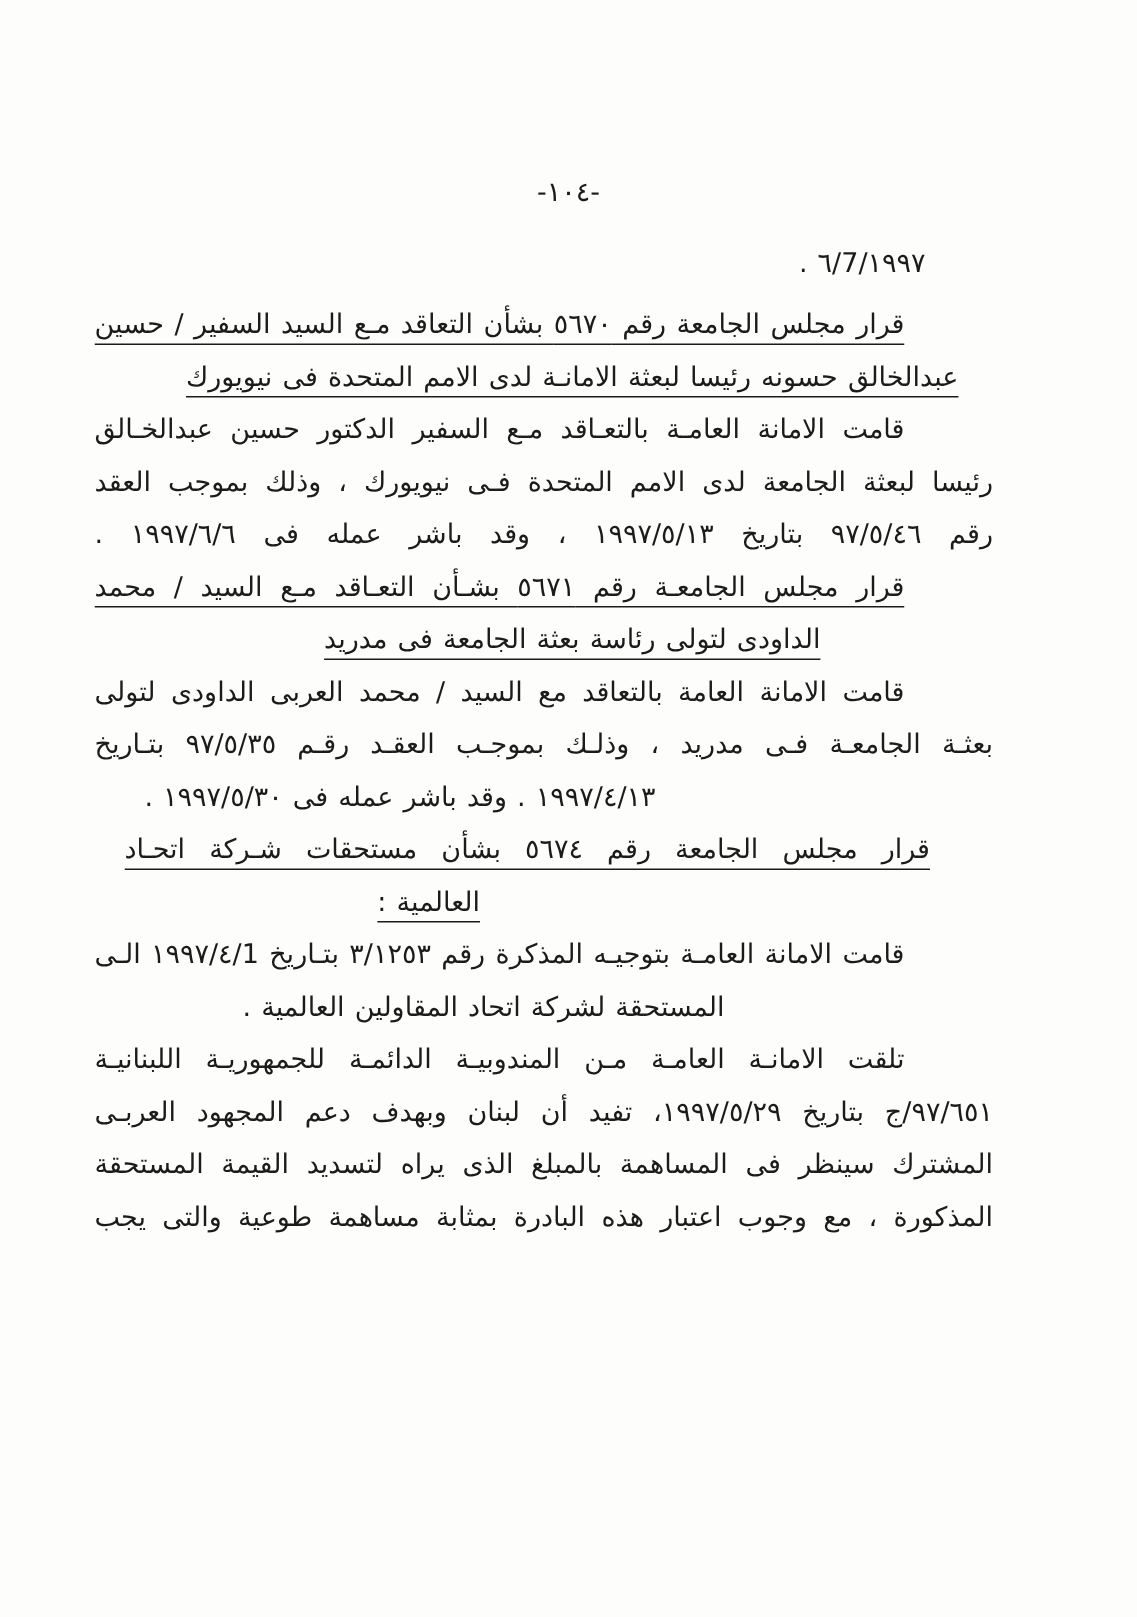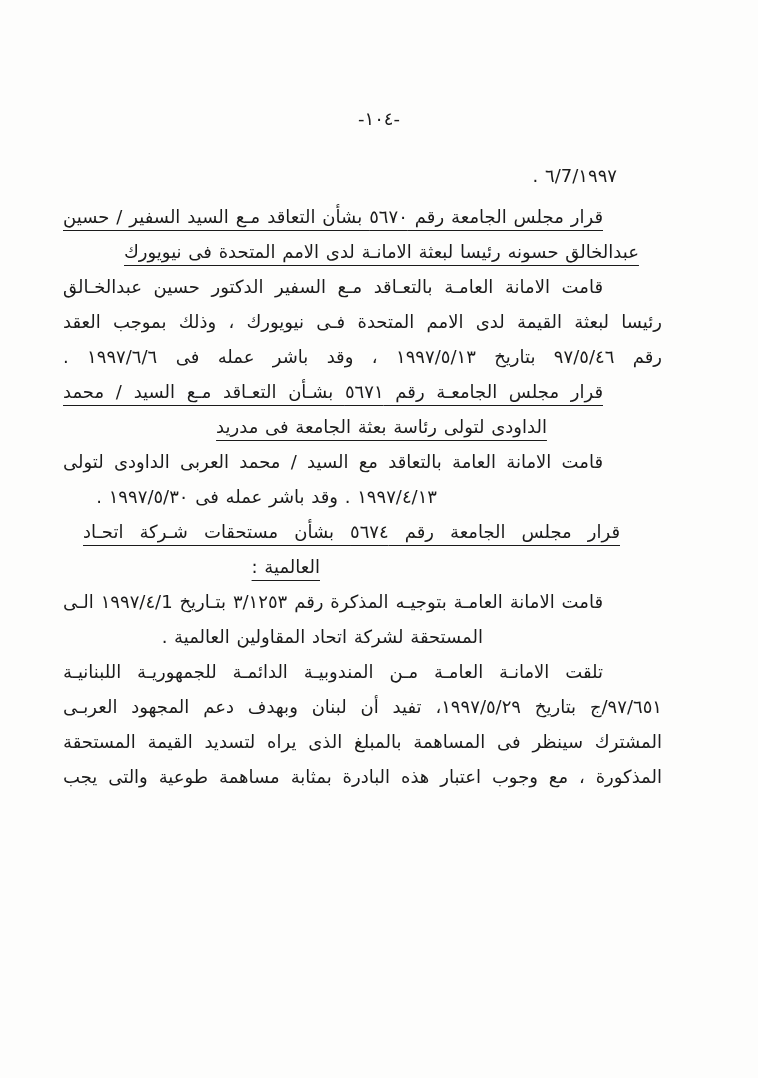--- a/index.html
+++ b/index.html
@@ -8,21 +8,21 @@
     width: 758px;
     height: 1078px;
     background: #fdfdfc;
     color: #1b1b1b;
     font-family: "DejaVu Sans", sans-serif;
     direction: rtl;
     overflow: hidden;
   }
   .pageno {
     position: absolute;
-    top: 108px; left: 0; right: 0;
+    top: 118px; left: 0; right: 0;
     text-align: center;
     font-size: 18px;
     letter-spacing: 2px;
   }
   .content {
     position: absolute;
     top: 158px;
     right: 58px;
     width: 637px;
   }
@@ -67,32 +67,33 @@
 
     <div class="line full ind-head gap6">
       <span class="u">قرار مجلس الجامعة رقم  ٥٦٧٠ بشأن التعاقد مـع السيد السفير / حسين</span>
     </div>
     <div class="line c">
       <span class="u">عبدالخالق حسونه رئيسا لبعثة الامانـة لدى الامم المتحدة فى نيويورك</span>
     </div>
     <div class="line full ind-head">
       <span>قامت الامانة  العامـة بالتعـاقد مـع السفير الدكتور حسين عبدالخـالق حسونه</span>
     </div>
-    <div class="line full ind-body">رئيسا لبعثة القيمة لدى الامم المتحدة  فـى نيويورك ، وذلك بموجب العقد</div>
+    <div class="line full ind-body">رئيسا لبعثة الجامعة لدى الامم المتحدة  فـى نيويورك ، وذلك بموجب العقد</div>
     <div class="line full ind-body">رقم ٩٧/٥/٤٦ بتاريخ ١٩٩٧/٥/١٣ ، وقد باشر عمله فى ١٩٩٧/٦/٦ .</div>
 
     <div class="line full ind-head">
       <span class="u">قرار مجلس الجامعـة رقم ٥٦٧١ بشـأن التعـاقد مـع السيد / محمد العربـى</span>
     </div>
     <div class="line c">
       <span class="u">الداودى لتولى رئاسة بعثة الجامعة فى مدريد</span>
     </div>
     <div class="line full ind-head">
       <span>قامت الامانة العامة بالتعاقد مع السيد / محمد العربى الداودى لتولى رئاسـة</span>
     </div>
+    <div class="line full ind-body">بعثـة الجامعـة فـى مدريد ، وذلـك بموجـب العقـد رقـم ٩٧/٥/٣٥ بتـاريخ</div>
     <div class="line r b2last">١٩٩٧/٤/١٣ .  وقد باشر عمله فى ١٩٩٧/٥/٣٠ .</div>
 
     <div class="line full ind-head3">
       <span class="u">قرار مجلس الجامعة رقم ٥٦٧٤ بشأن مستحقات شـركة اتحـاد المقـاولين</span>
     </div>
     <div class="line r h231l2">
       <span class="u">العالمية :</span>
     </div>
     <div class="line full ind-head">
       <span>قامت الامانة  العامـة بتوجيـه المذكرة رقم ٣/١٢٥٣ بتـاريخ ١٩٩٧/٤/1 الـى</span>

